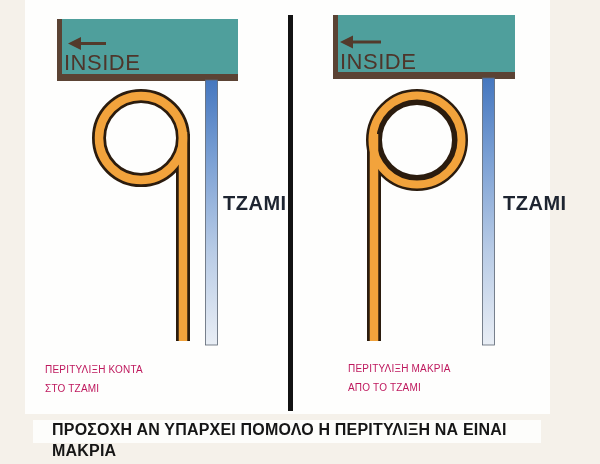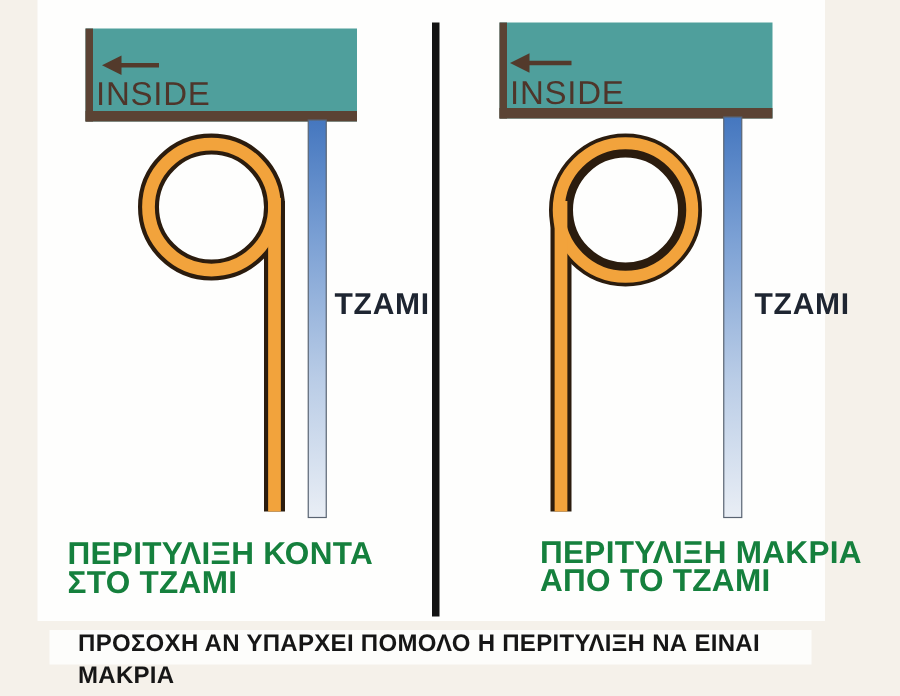--- a/index.html
+++ b/index.html
@@ -42,25 +42,25 @@
   .inside-label.right{left:340px;top:51px;}
   .glass-label{
     position:absolute;top:193px;
     font-size:20px;font-weight:bold;letter-spacing:0.5px;
     color:#1e2531;line-height:1;
   }
   .glass-label.left{left:223px;}
   .glass-label.right{left:503px;}
   .caption{
     position:absolute;
-    font-size:21px;font-weight:bold;line-height:18.5px;
-    color:#15803d;white-space:pre-line;letter-spacing:0.2px;
+    font-size:10px;font-weight:normal;line-height:18.5px;
+    color:#be185d;white-space:pre-line;letter-spacing:0.2px;
   }
   .caption.left{left:45px;top:361px;}
-  .caption.right{left:348px;top:360px;margin-left:12px;}
+  .caption.right{left:348px;top:360px;}
   .warning{
     position:absolute;left:52px;top:420px;width:510px;
     font-size:16px;font-weight:bold;line-height:20.5px;
     color:#161616;white-space:pre-line;letter-spacing:0.2px;
   }
   svg.overlay{
     position:absolute;left:0;top:0;width:600px;height:464px;
     pointer-events:none;
   }
 </style>

